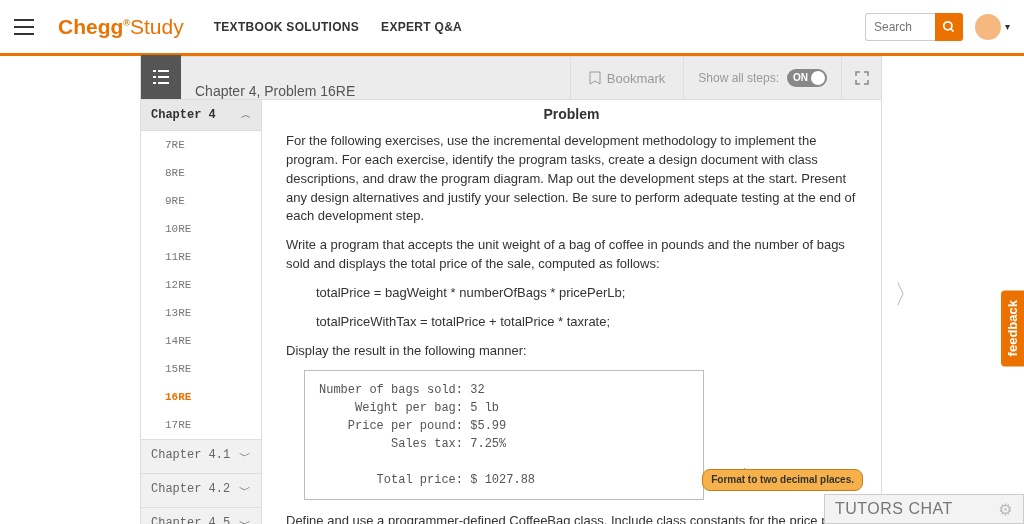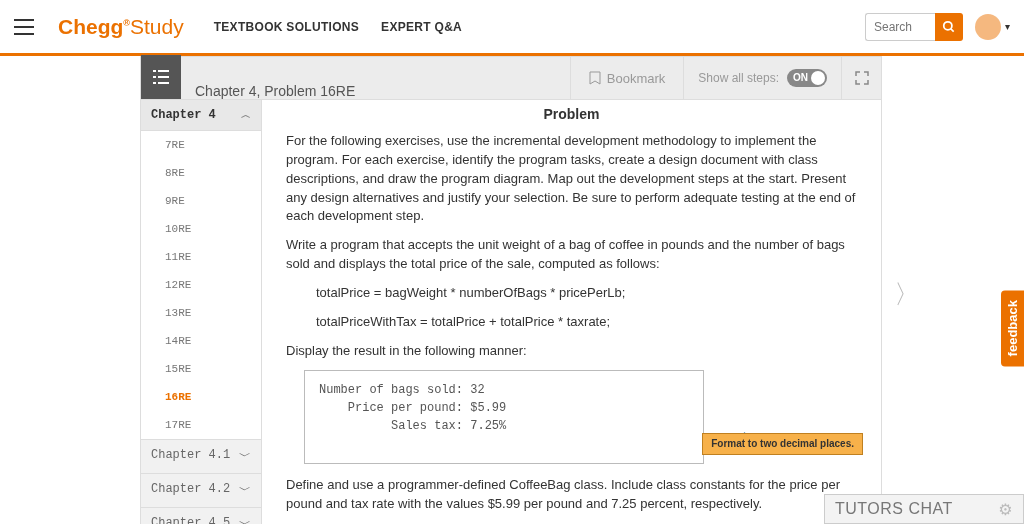--- a/index.html
+++ b/index.html
@@ -42,21 +42,21 @@
 .prob-item { padding: 8px 0 8px 24px; font-size: 11px; color: #777; cursor: pointer; }
 .prob-item.active { color: #eb7100; font-weight: bold; }
 .sub-hdr { background: #f1f1f1; padding: 8px 10px; font-size: 12px; color: #666; display: flex; justify-content: space-between; cursor: pointer; border-top: 1px solid #ddd; }
 .problem-pane { flex: 1; border: 1px solid #ddd; border-left: none; border-top: none; padding: 0; position: relative; overflow: hidden; }
 .prob-title { text-align: center; font-weight: bold; padding: 6px 0 10px; font-size: 14px; }
 .prob-body { padding: 0 24px 14px; font-size: 13px; line-height: 1.45; color: #333; }
 .prob-body p { margin-bottom: 10px; }
 .indent { padding-left: 30px; }
 .output-box { border: 1px solid #bbb; padding: 10px 14px; font-family: "Courier New", monospace; font-size: 12px; color: #555; width: 400px; margin: 6px 0 12px 18px; position: relative; line-height: 1.5; }
 .output-box div { white-space: pre; }
-.callout { position: absolute; right: -160px; bottom: 8px; background: #f7b14a; border: 1px solid #c08020; border-radius: 0; padding: 4px 8px; font-family: Arial; font-size: 10px; color: #333; font-weight: bold; text-align: center; line-height: 1.2; }
+.callout { position: absolute; right: -160px; bottom: 8px; background: #f7b14a; border: 1px solid #c08020; border-radius: 8px; padding: 4px 8px; font-family: Arial; font-size: 10px; color: #333; font-weight: bold; text-align: center; line-height: 1.2; }
 .callout-arrow { position: absolute; right: -50px; bottom: 16px; color: #5a8fb5; font-size: 16px; }
 .next-arrow { position: absolute; right: -38px; top: 50%; transform: translateY(-50%); font-size: 26px; color: #bbb; cursor: pointer; }
 
 
 .feedback { position: absolute; right: 0; top: 290px; background: #eb7100; color: #fff; writing-mode: vertical-rl; transform: rotate(180deg); padding: 10px 4px; font-size: 13px; font-weight: bold; border-radius: 0 4px 4px 0; cursor: pointer; }
 
 
 .tutors { position: absolute; bottom: 0; right: 0; width: 200px; height: 30px; background: #f3f3f3; border: 1px solid #ccc; display: flex; align-items: center; padding: 0 10px; font-size: 16px; color: #777; letter-spacing: 0.5px; cursor: pointer; justify-content: space-between; }
 .gear { color: #bbb; }
 </style>
@@ -162,23 +162,25 @@
     <div class="problem-pane">
       <div class="prob-title">Problem</div>
       <div class="prob-body">
         <p>For the following exercises, use the incremental development methodology to implement the program. For each exercise, identify the program tasks, create a design document with class descriptions, and draw the program diagram. Map out the development steps at the start. Present any design alternatives and justify your selection. Be sure to perform adequate testing at the end of each development step.</p>
         <p>Write a program that accepts the unit weight of a bag of coffee in pounds and the number of bags sold and displays the total price of the sale, computed as follows:</p>
         <p class="indent">totalPrice     = bagWeight * numberOfBags * pricePerLb;</p>
         <p class="indent">totalPriceWithTax = totalPrice + totalPrice * taxrate;</p>
         <p>Display the result in the following manner:</p>
         <div class="output-box">
           <div>Number of bags sold: 32</div>
+          <div>     Weight per bag: 5 lb</div>
           <div>    Price per pound: $5.99</div>
           <div>          Sales tax: 7.25%</div>
           <div> </div>
+          <div>        Total price: $ 1027.88</div>
           <span class="callout-arrow">⟵</span>
           <div class="callout">Format to two decimal places.</div>
         </div>
         <p>Define and use a programmer-defined CoffeeBag class. Include class constants for the price per pound and tax rate with the values $5.99 per pound and 7.25 percent, respectively.</p>
       </div>
     </div>
     <div class="next-arrow">〉</div>
   </div>
 </div>
 

